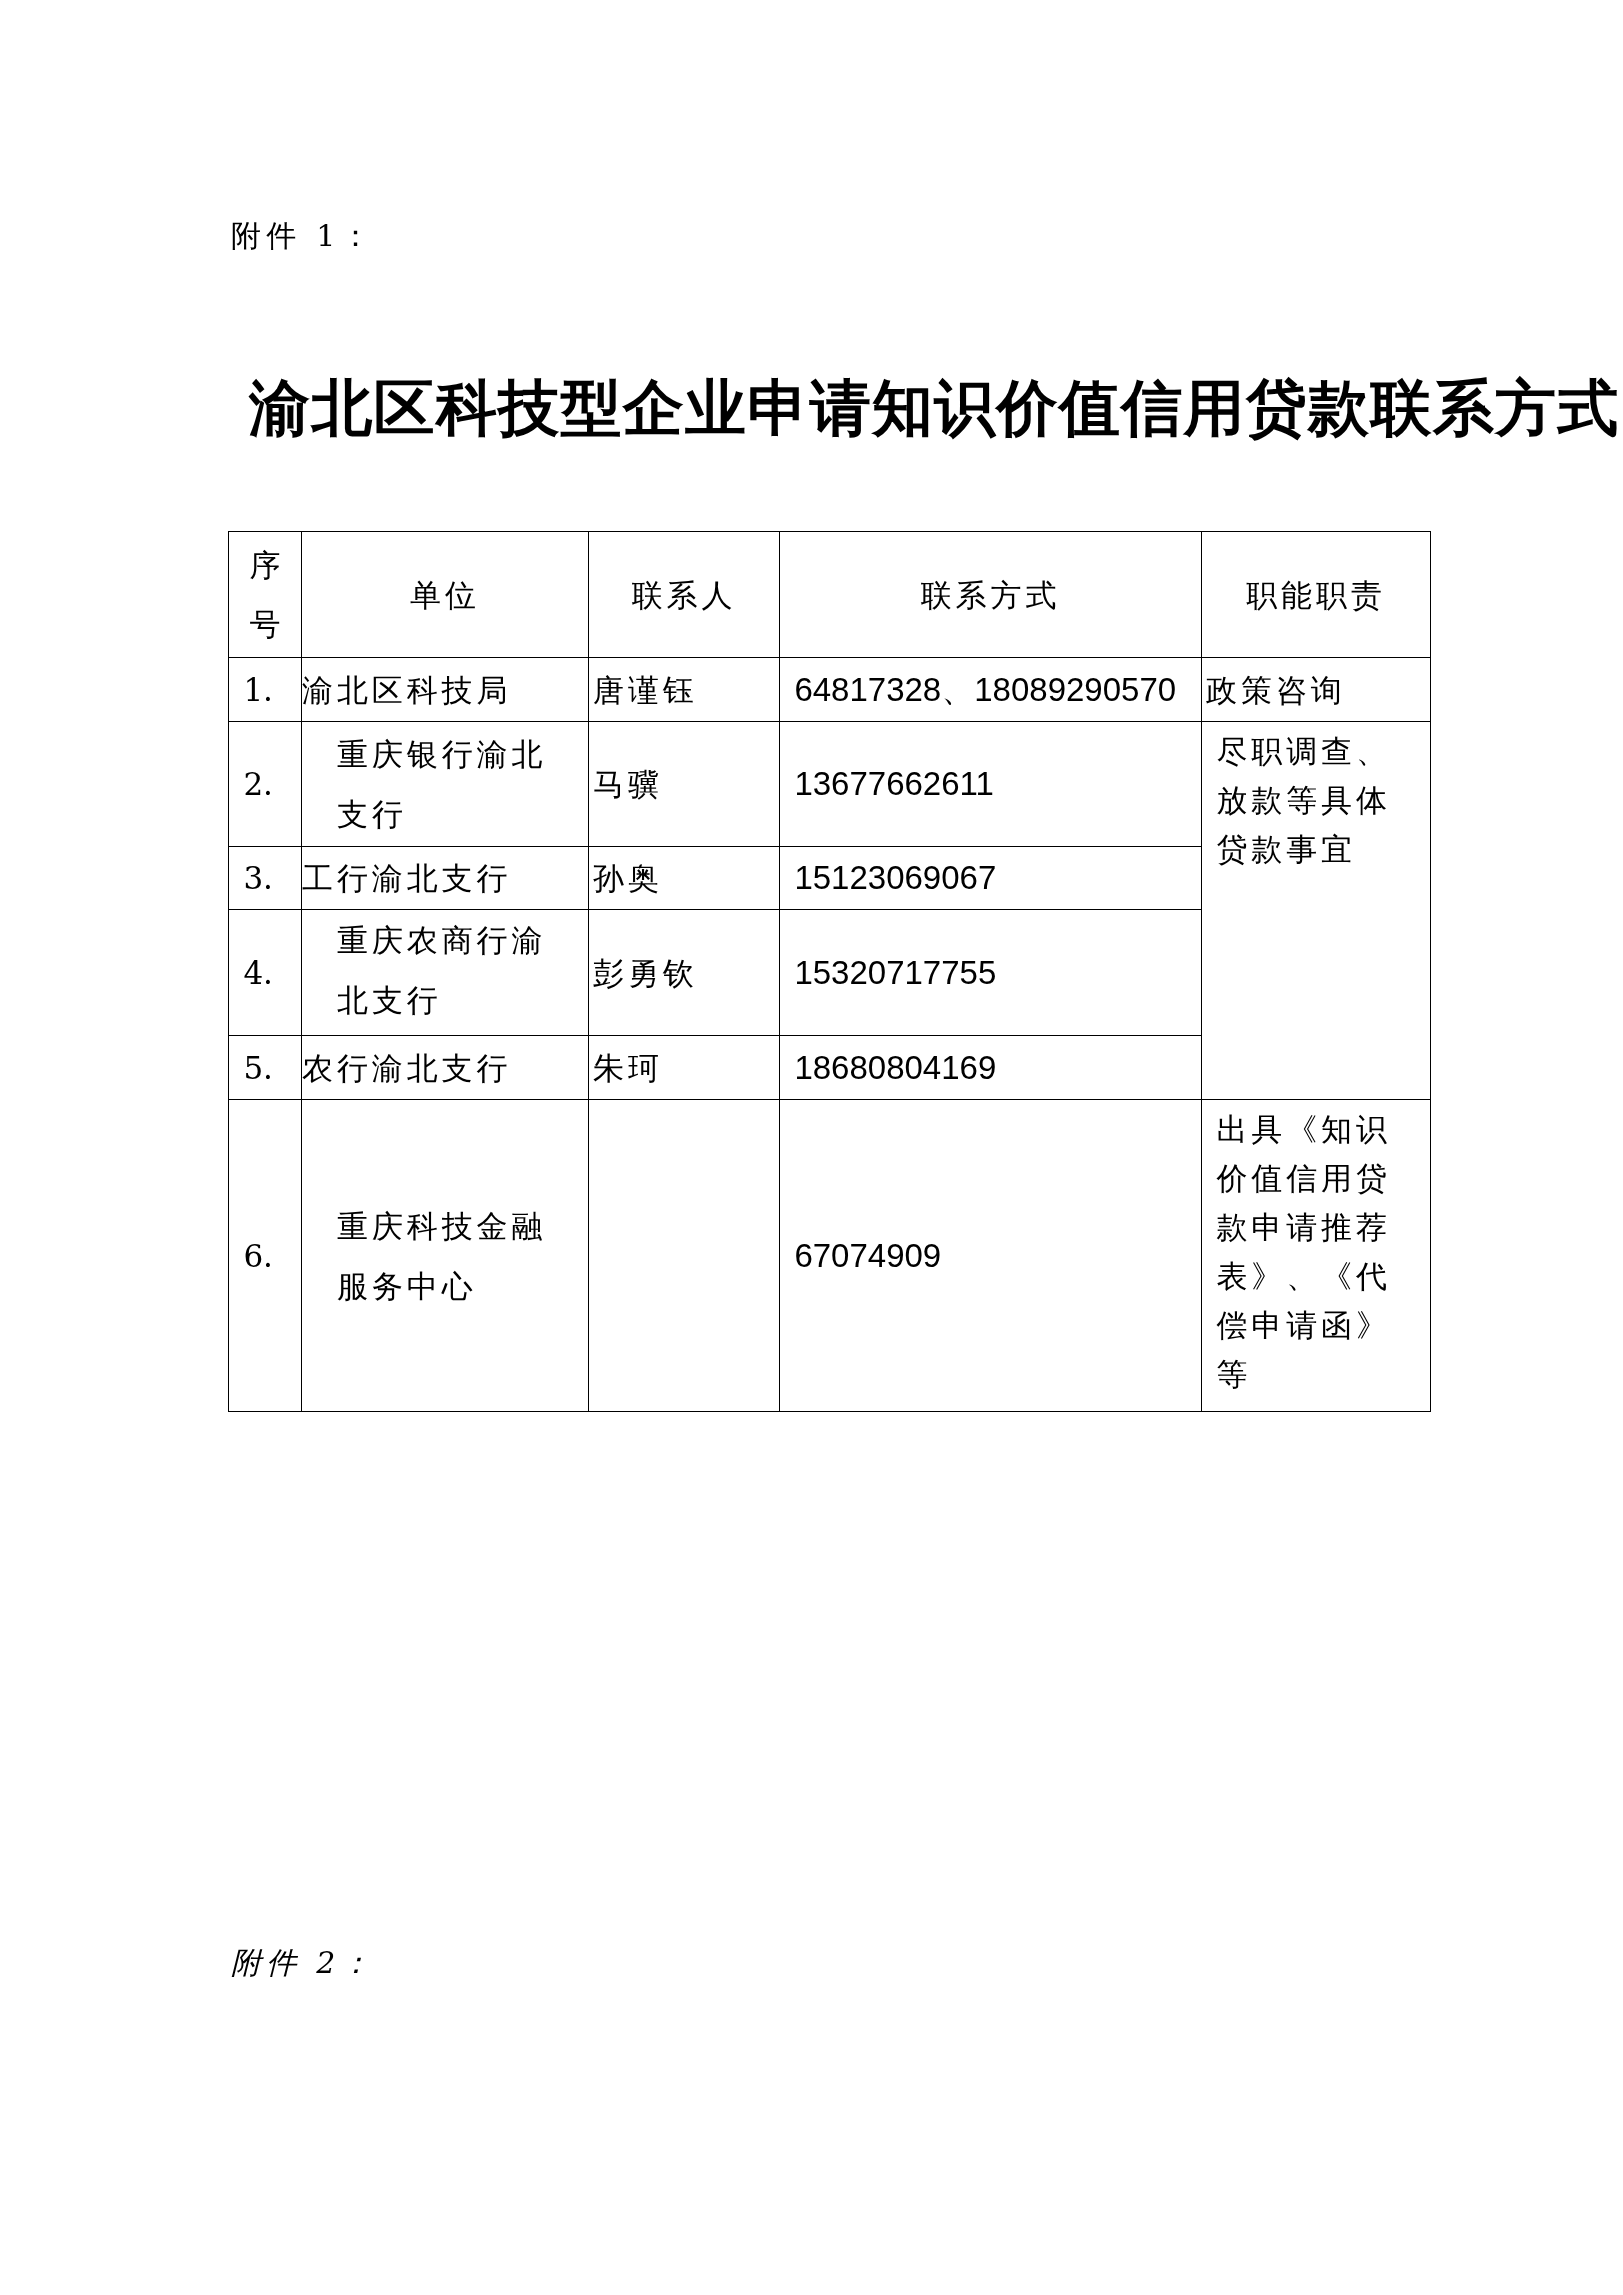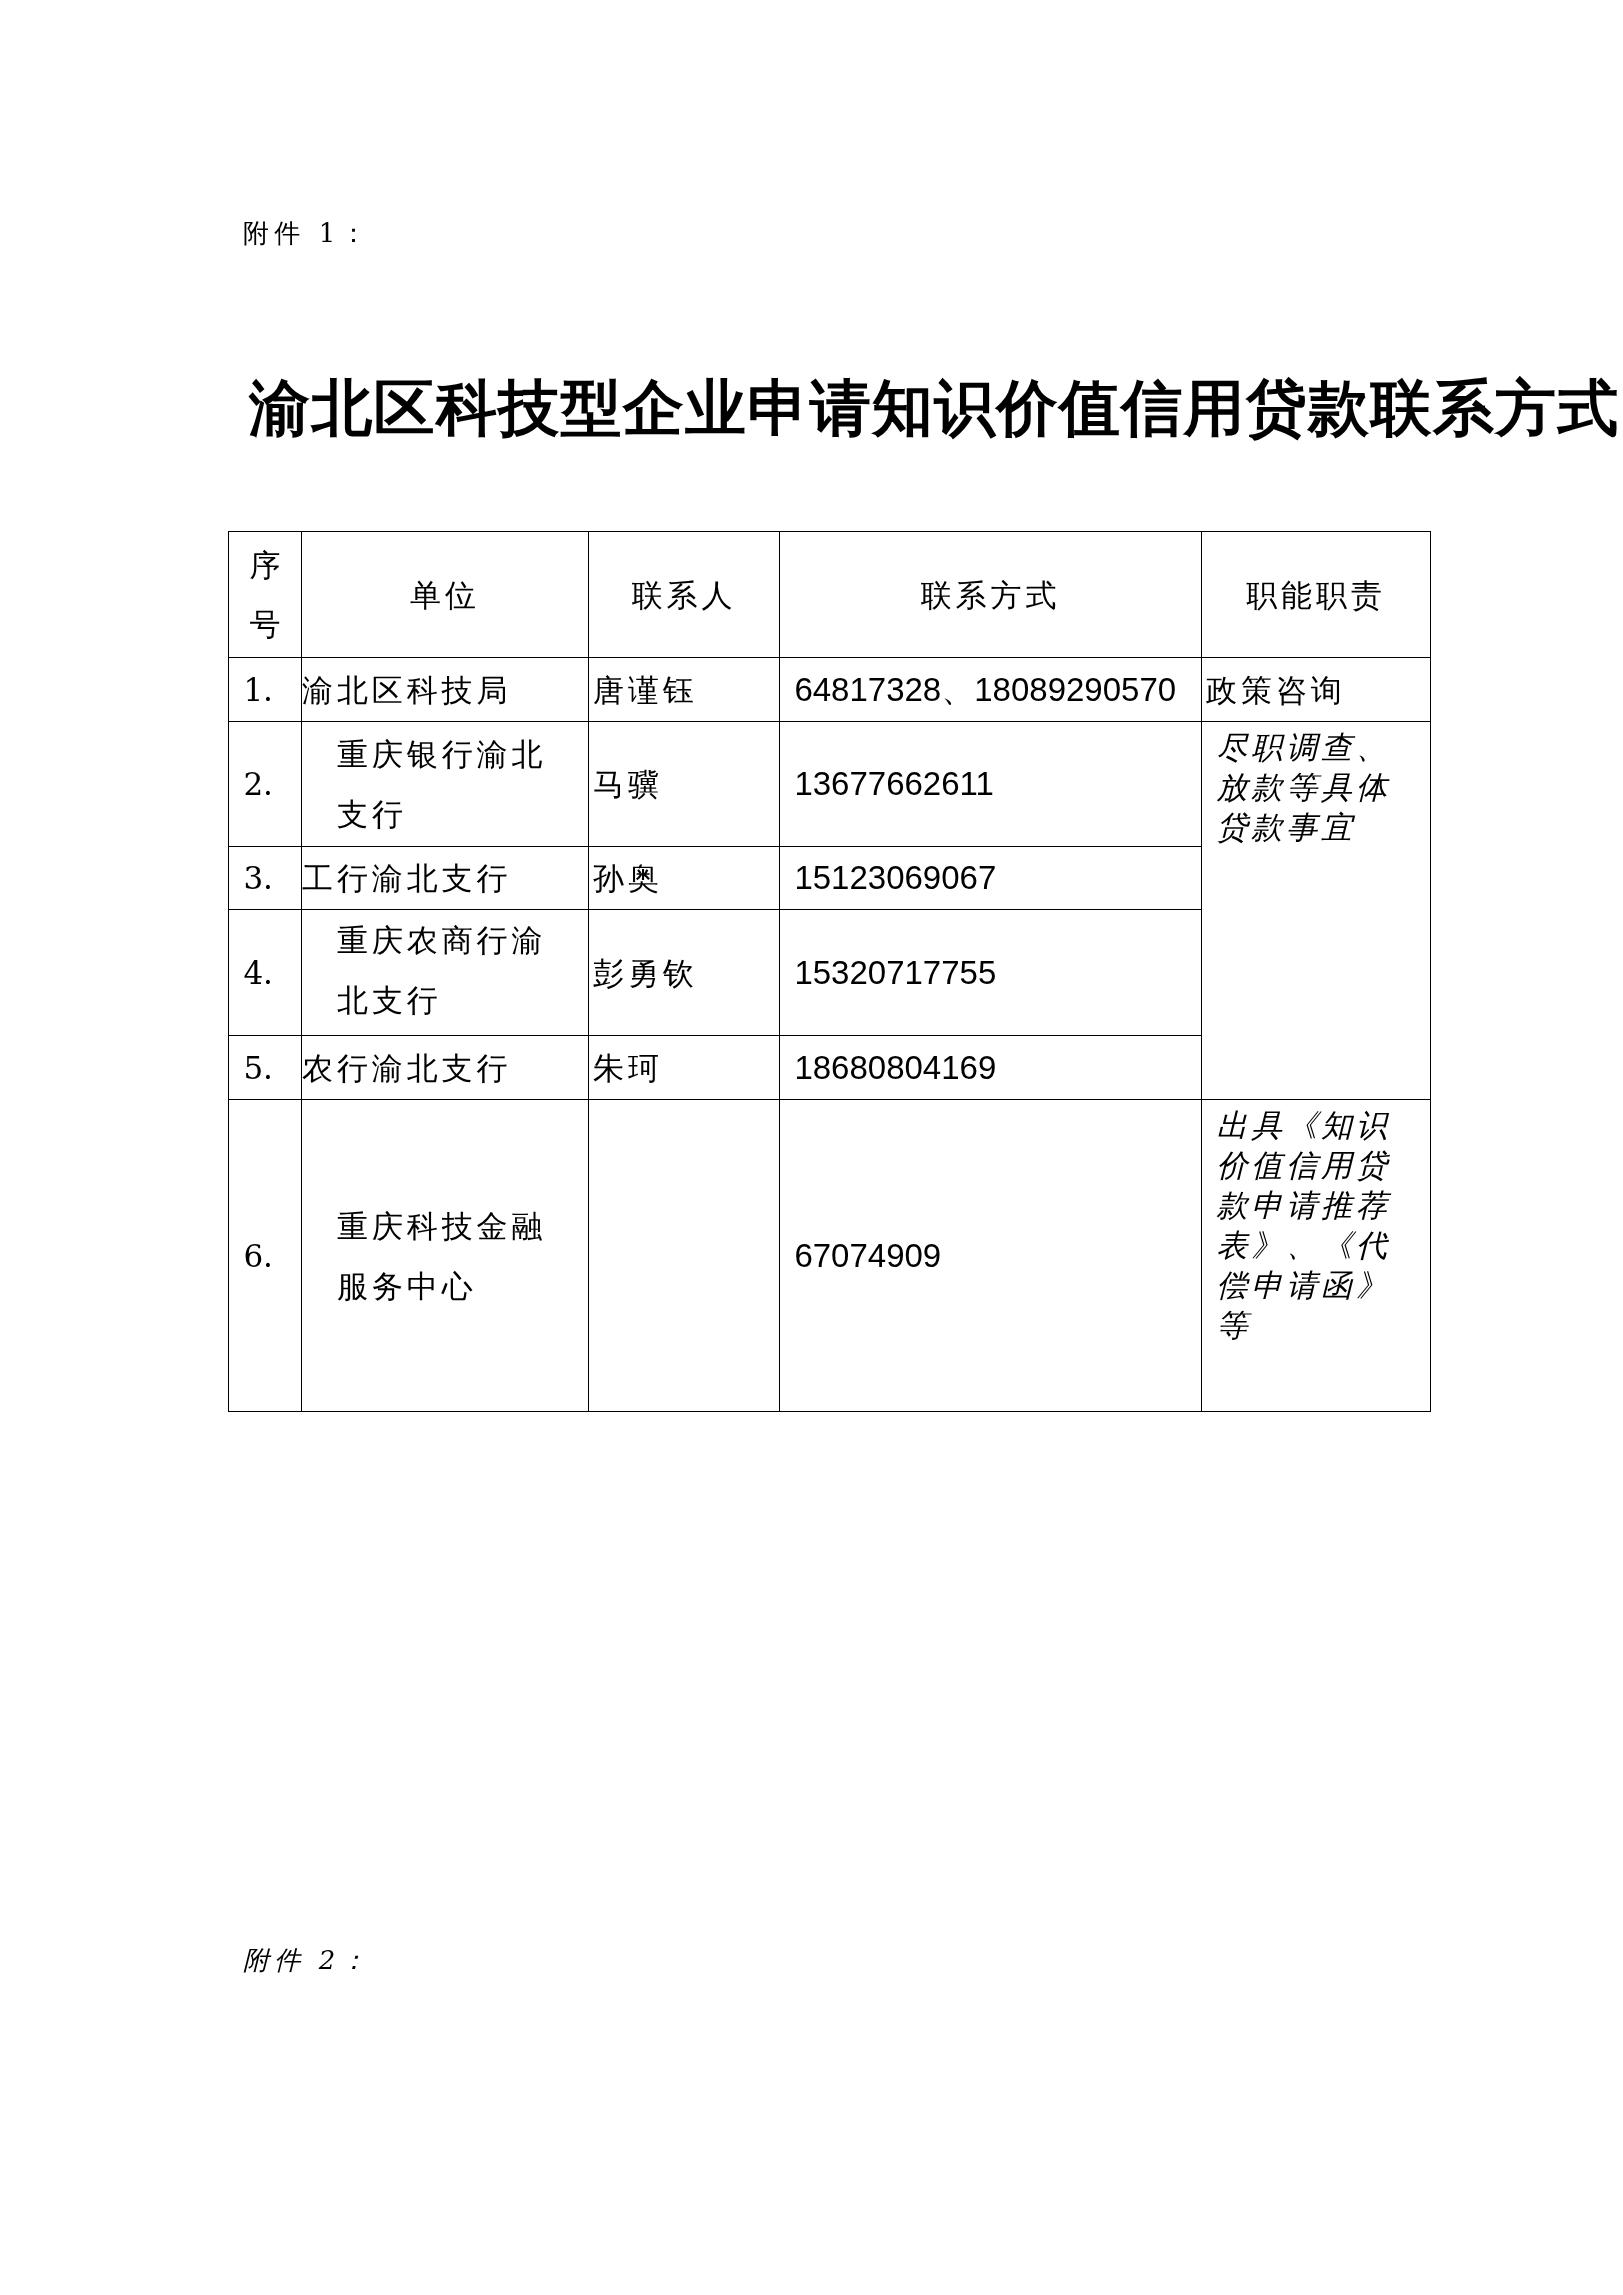--- a/index.html
+++ b/index.html
@@ -1,27 +1,27 @@
 <!DOCTYPE html>
 <html style="font-size:10.5px"><head>
 <meta charset="utf-8">
 <style>
   html, body { margin:0; padding:0; background:#ffffff; }
   body { width:1623px; height:2295px; position:relative; font-family:"DejaVu Serif","Liberation Serif",serif; color:#000; overflow:hidden; }
-  .attach { position:absolute; left:243px; font-size:26px; letter-spacing:5.2px;text-align:center; }
+  .attach { position:absolute; left:231px; font-size:30px; letter-spacing:5.2px;text-align:center; }
   .title { position:absolute; left:249px; top:368px; font-size:61px; font-weight:bold; letter-spacing:1.3px; font-family:"DejaVu Sans","Liberation Sans",sans-serif; white-space:nowrap; }
   table { position:absolute; left:228px; top:531px; border-collapse:collapse; table-layout:fixed; }
   td, th { border:1.3px solid #000; font-weight:normal; font-size:31px; line-height:60px; padding:0; vertical-align:middle; }
   th { text-align:center; }
   .c-num { padding-left:14.4px; text-align:left; }
   .c-unit { text-align:left; letter-spacing:3.9px; line-height:60px; }
   .c-person { padding-left:4px; letter-spacing:3.9px; }
   .c-phone { padding-left:14.4px; font-family:Liberation Sans, sans-serif; font-size:33px; }
   .c-duty { padding-left:14.4px; padding-right:13px; letter-spacing:3.9px; vertical-align:top; }
-  .duty-wrap { line-height:40px; padding-top:5.2px;font-style:italic; }
+  .duty-wrap { line-height:49px; padding-top:5.2px; }
   .hdr-num { line-height:59px; }
 </style>
 </head>
 <body>
 
 <div class="attach" style="top:216px;">附件 1：</div>
 
 <div class="title">渝北区科技型企业申请知识价值信用贷款联系方式</div>
 
 <table>

